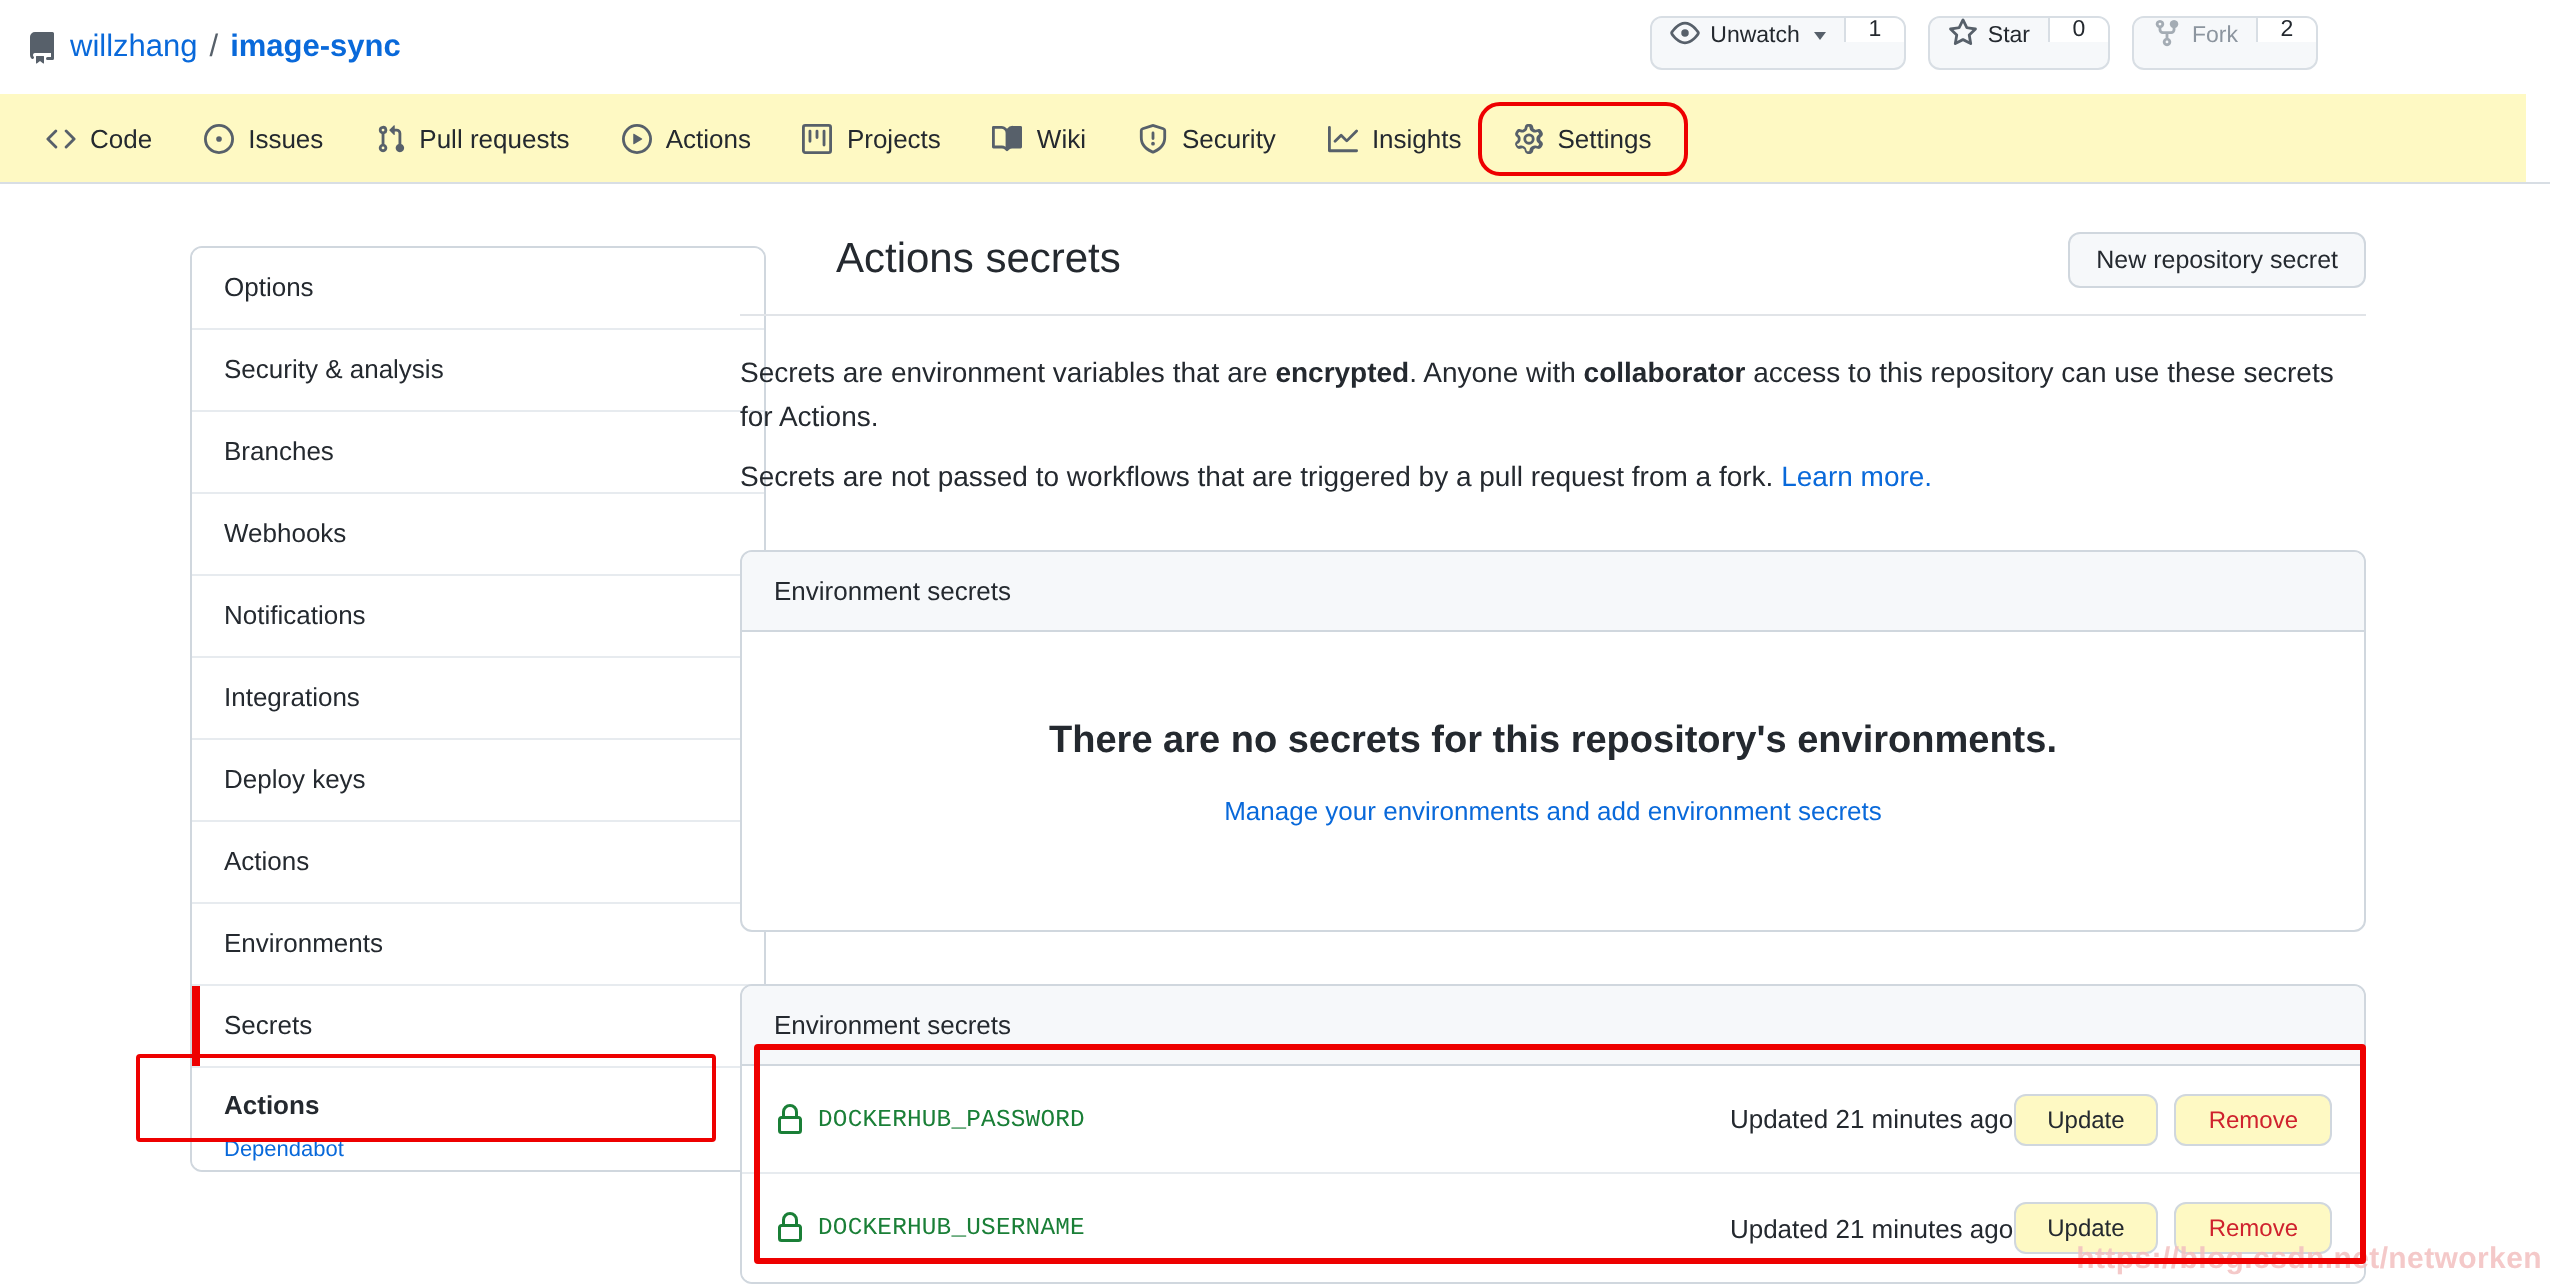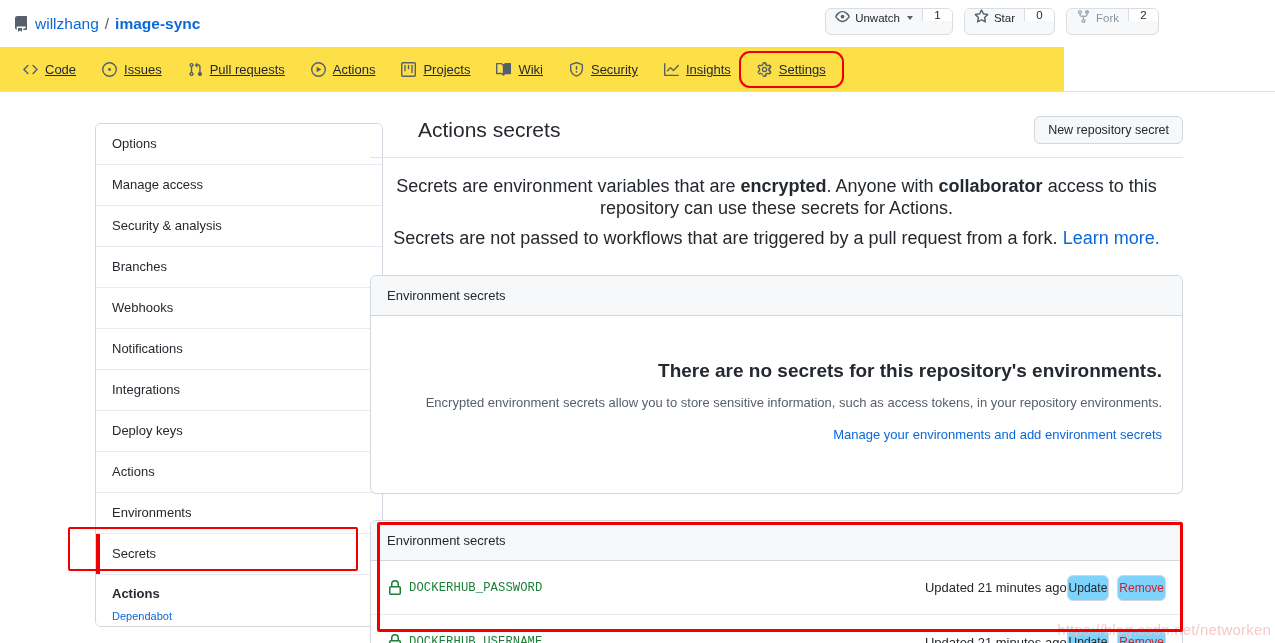--- a/index.html
+++ b/index.html
@@ -47,21 +47,21 @@
     background: #ffffff; border-left: 1px solid #d8dee4;
   }
   .caret {
     width: 0; height: 0; margin-left: 2px;
     border-left: 3.5px solid transparent; border-right: 3.5px solid transparent;
     border-top: 4px solid #57606a;
   }
   .disabled-txt { color: #8c959f; }
 
   
-  .nav-underline { position: absolute; left: 0; top: 47px; width: 1064px; height: 45px; background: #fde047; text-decoration: underline; }
+  .nav-underline { position: absolute; left: 0; top: 47px; width: 1263px; height: 45px; background: #fef9c3; }
   .nav-underline::after {
     content: ""; position: absolute; left: 0; bottom: 0; width: 1275px; height: 1px; background: #d8dee4;
   }
   .nav-tabs { display: flex; align-items: center; height: 45px; padding-left: 10px; gap: 0; }
   .nav-tab {
     display: flex; align-items: center; gap: 7px;
     padding: 6px 13px; font-size: 13px; color: #24292f;
     white-space: nowrap; border-radius: 6px; position: relative;
     cursor: pointer; text-decoration: none;
   }
@@ -101,64 +101,64 @@
   .main-head { display: flex; align-items: flex-start; justify-content: space-between; margin-left: 48px; }
   .page-title { font-size: 21px; font-weight: 400; color: #24292f; line-height: 28px; }
   .btn-primary-outline {
     font-size: 12.5px; color: #24292f; background: #f6f8fa;
     border: 1px solid #d0d7de; border-radius: 6px; padding: 6px 13px;
     cursor: pointer; font-family: inherit; white-space: nowrap;
   }
   .title-rule { height: 1px; background: #e1e4e8; margin-top: 13px; width: 100%; }
 
   .desc-block { margin-top: 17px; }
-  .desc-line { font-size: 18px; color: #24292f; line-height: 22px; margin-bottom: 8px; text-align: center; }
+  .desc-line { font-size: 14px; color: #24292f; line-height: 22px; margin-bottom: 8px; }
   .desc-line b { font-weight: bold; }
   .inline-link { color: #0969da; text-decoration: none; cursor: pointer; }
 
   .panel {
     border: 1px solid #d0d7de; border-radius: 6px; background: #fff; margin-top: 26px; overflow: hidden;
   }
   .panel-head {
     background: #f6f8fa; border-bottom: 1px solid #d0d7de;
     padding: 12px 16px; font-size: 13px; color: #24292f; font-weight: 400;
   }
-  .blankslate { padding: 42px 20px 50px 20px; text-align: right; }
+  .blankslate { padding: 42px 20px 50px 20px; text-align: center; }
   .blankslate-title { font-size: 19px; font-weight: bold; color: #24292f; line-height: 26px; }
   .blankslate-sub { font-size: 13px; color: #57606a; margin-top: 9px; line-height: 20px; }
   .blankslate-link { display: inline-block; margin-top: 14px; font-size: 13px; color: #0969da; text-decoration: none; cursor: pointer; }
 
   .secret-row {
     display: flex; align-items: center; padding: 11px 16px;
     border-bottom: 1px solid #e7ebef; background: #fff; min-height: 54px;
   }
   .secret-row:last-child { border-bottom: none; }
   .lock-icon { color: #1a7f37; display: inline-flex; align-items: center; width: 22px; flex: 0 0 22px; }
   .secret-name {
     font-family: "Liberation Mono", monospace; font-size: 12.2px; color: #1a7f37;
     letter-spacing: 0.1px; flex: 1 1 auto;
   }
   .secret-updated { font-size: 13px; color: #24292f; white-space: nowrap; }
   .row-btns { display: flex; gap: 8px; }
   .btn-sm {
-    font-size: 12px; padding: 5px 1px; border: 1px solid #d0d7de;
-    border-radius: 6px; background: #7dd3fc; color: #24292f; cursor: pointer;
+    font-size: 12px; padding: 5px 16px; border: 1px solid #d0d7de;
+    border-radius: 6px; background: #fef9c3; color: #24292f; cursor: pointer;
     font-family: inherit; white-space: nowrap;
   }
   .btn-sm.danger { color: #cf222e; }
 
   .repo-secrets-outline {
     position: absolute; left: 377px; top: 522px; width: 806px; height: 110px;
     border: 3px solid #ee0000; border-radius: 2px; pointer-events: none; z-index: 5;
   }
 
   .watermark {
     position: absolute; right: 4px; bottom: 5px;
     font-size: 15px; color: #f3c0c0; white-space: nowrap;
-    letter-spacing: 0.2px; opacity: 0.85; pointer-events: none;
+    letter-spacing: 0.2px; opacity: 0.85; pointer-events: none; font-weight: bold;
   }
 </style>
 </head>
 <body>
 
 <div class="page">
 
   <div class="repo-header">
     <div class="repo-title">
       <span class="repo-icon">
@@ -299,21 +299,20 @@
       </a>
 
     </div>
   </div>
 
   <div class="content-wrap">
 
     <div class="sidebar">
       <div class="menu-box">
         <a class="menu-item" href="#">Options</a>
-        <a class="menu-item" href="#">Manage access</a>
         <a class="menu-item" href="#">Security &amp; analysis</a>
         <a class="menu-item" href="#">Branches</a>
         <a class="menu-item" href="#">Webhooks</a>
         <a class="menu-item" href="#">Notifications</a>
         <a class="menu-item" href="#">Integrations</a>
         <a class="menu-item" href="#">Deploy keys</a>
         <a class="menu-item" href="#">Actions</a>
         <a class="menu-item" href="#">Environments</a>
         <a class="menu-item sel-highlight" href="#">Secrets</a>
         <div class="submenu">
@@ -338,21 +337,20 @@
         </div>
         <div class="desc-line">
           <span>Secrets are not passed to workflows that are triggered by a pull request from a fork. </span><a class="inline-link" href="#">Learn more.</a>
         </div>
       </div>
 
       <div class="panel">
         <div class="panel-head">Environment secrets</div>
         <div class="blankslate">
           <div class="blankslate-title">There are no secrets for this repository's environments.</div>
-          <div class="blankslate-sub">Encrypted environment secrets allow you to store sensitive information, such as access tokens, in your repository environments.</div>
           <a class="blankslate-link" href="#">Manage your environments and add environment secrets</a>
         </div>
       </div>
 
       <div class="panel">
         <div class="panel-head">Environment secrets</div>
 
         <div class="secret-row">
           <span class="lock-icon">
             <svg width="16" height="16" viewBox="0 0 16 16" fill="currentColor">

